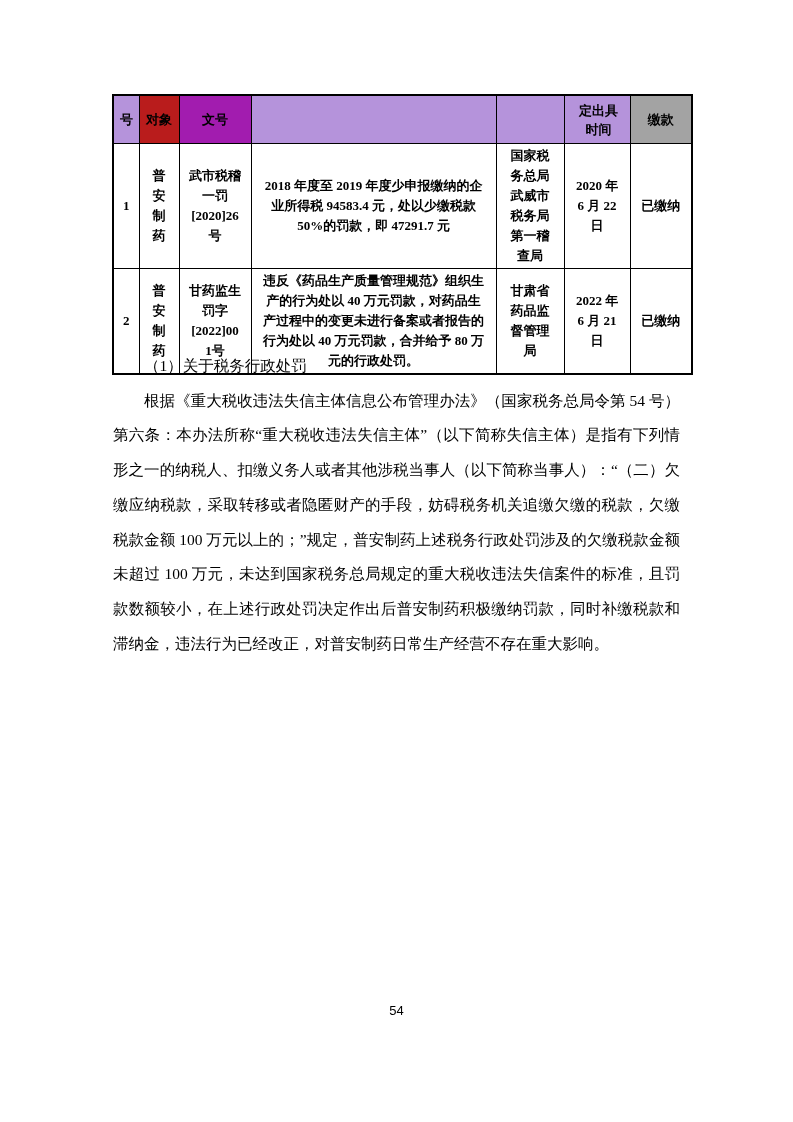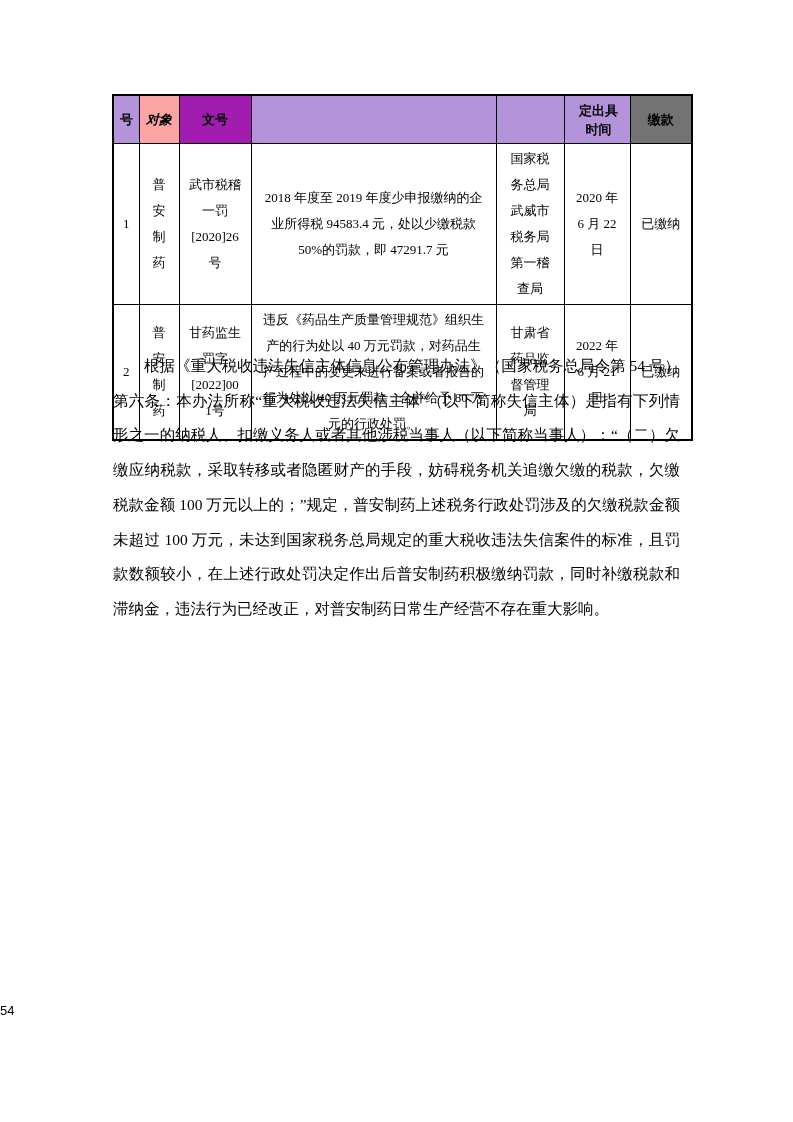--- a/index.html
+++ b/index.html
@@ -11,24 +11,24 @@
   .page{position:absolute;inset:0;}
 
   
   .doc-table{
     position:absolute;left:112px;top:94px;width:581px;
     border-collapse:collapse;table-layout:fixed;
     border:2px solid #000;
   }
   .doc-table th,.doc-table td{
     border:1px solid #000;
-    font-size:13px;line-height:26px;
+    font-size:13px;line-height:20px;
     vertical-align:middle;text-align:center;
     padding:2px 9px;
-    overflow-wrap:break-word;word-wrap:break-word;
+    overflow-wrap:break-word;word-wrap:break-word;font-weight:bold;
   }
   .doc-table thead th{
     font-weight:bold;height:43px;line-height:19px;
     padding:2px 6px;
   }
   .row-1{height:100px;}
   .row-2{height:103px;}
   .c-docno{text-align:left;padding:2px 6px;}
   .c-content{text-align:justify;padding:3px 7px;}
   .c-auth{padding:2px 5px;}
@@ -40,21 +40,21 @@
     position:absolute;left:113px;top:349px;width:567px;
     font-size:15.5px;line-height:34.7px;
     text-align:justify;
   }
   .body-text p{margin:0;text-indent:2em;}
   .body-text p.heading{text-align:left;}
 
   
   .page-number{
     position:absolute;top:1003px;left:0;width:793px;
-    text-align:left;font-size:13px;
+    text-align:center;font-size:13px;
     font-family:"Liberation Sans","DejaVu Sans",sans-serif;
   }
 </style>
 </head>
 <body>
 
 <div class="page">
 
   <table class="doc-table">
     <colgroup>
@@ -62,26 +62,26 @@
       <col style="width:40px">
       <col style="width:72px">
       <col style="width:245px">
       <col style="width:68px">
       <col style="width:66px">
       <col style="width:62px">
     </colgroup>
     <thead>
       <tr>
         <th style="background-color: rgb(181, 147, 219);">号</th>
-        <th style="background-color: #fca5a5; font-style: italic;">对象</th>
+        <th style="background-color: #b91c1c;">对象</th>
         <th style="background-color: #a21caf;">文号</th>
         <th style="background-color: rgb(181, 147, 219);"></th>
         <th style="background-color: rgb(181, 147, 219);"></th>
         <th style="background-color: rgb(181, 147, 219); padding-left: 9px;">定出具时间</th>
-        <th style="background-color: #737373;">缴款</th>
+        <th style="background-color: #a3a3a3;">缴款</th>
       </tr>
     </thead>
     <tbody>
       <tr class="row-1">
         <td>1</td>
         <td>普安制药</td>
         <td class="c-docno">武市税稽一罚[2020]26号</td>
         <td class="c-content">2018 年度至 2019 年度少申报缴纳的企业所得税 94583.4 元，处以少缴税款 50%的罚款，即 47291.7 元</td>
         <td class="c-auth">国家税务总局武威市税务局第一稽查局</td>
         <td class="c-date">2020 年 6 月 22 日</td>
@@ -93,18 +93,19 @@
         <td class="c-docno">甘药监生罚字[2022]001号</td>
         <td class="c-content">违反《药品生产质量管理规范》组织生产的行为处以 40 万元罚款，对药品生产过程中的变更未进行备案或者报告的行为处以 40 万元罚款，合并给予 80 万元的行政处罚。</td>
         <td class="c-auth">甘肃省药品监督管理局</td>
         <td class="c-date">2022 年 6 月 21 日</td>
         <td class="c-pay">已缴纳</td>
       </tr>
     </tbody>
   </table>
 
   <div class="body-text">
+    <p class="heading">（1）关于税务行政处罚</p>
     <p>根据《重大税收违法失信主体信息公布管理办法》（国家税务总局令第 54 号）第六条：本办法所称“重大税收违法失信主体”（以下简称失信主体）是指有下列情形之一的纳税人、扣缴义务人或者其他涉税当事人（以下简称当事人）：“（二）欠缴应纳税款，采取转移或者隐匿财产的手段，妨碍税务机关追缴欠缴的税款，欠缴税款金额 100 万元以上的；”规定，普安制药上述税务行政处罚涉及的欠缴税款金额未超过 100 万元，未达到国家税务总局规定的重大税收违法失信案件的标准，且罚款数额较小，在上述行政处罚决定作出后普安制药积极缴纳罚款，同时补缴税款和滞纳金，违法行为已经改正，对普安制药日常生产经营不存在重大影响。</p>
   </div>
 
   <div class="page-number">54</div>
 
 </div>
 
 </body></html>

